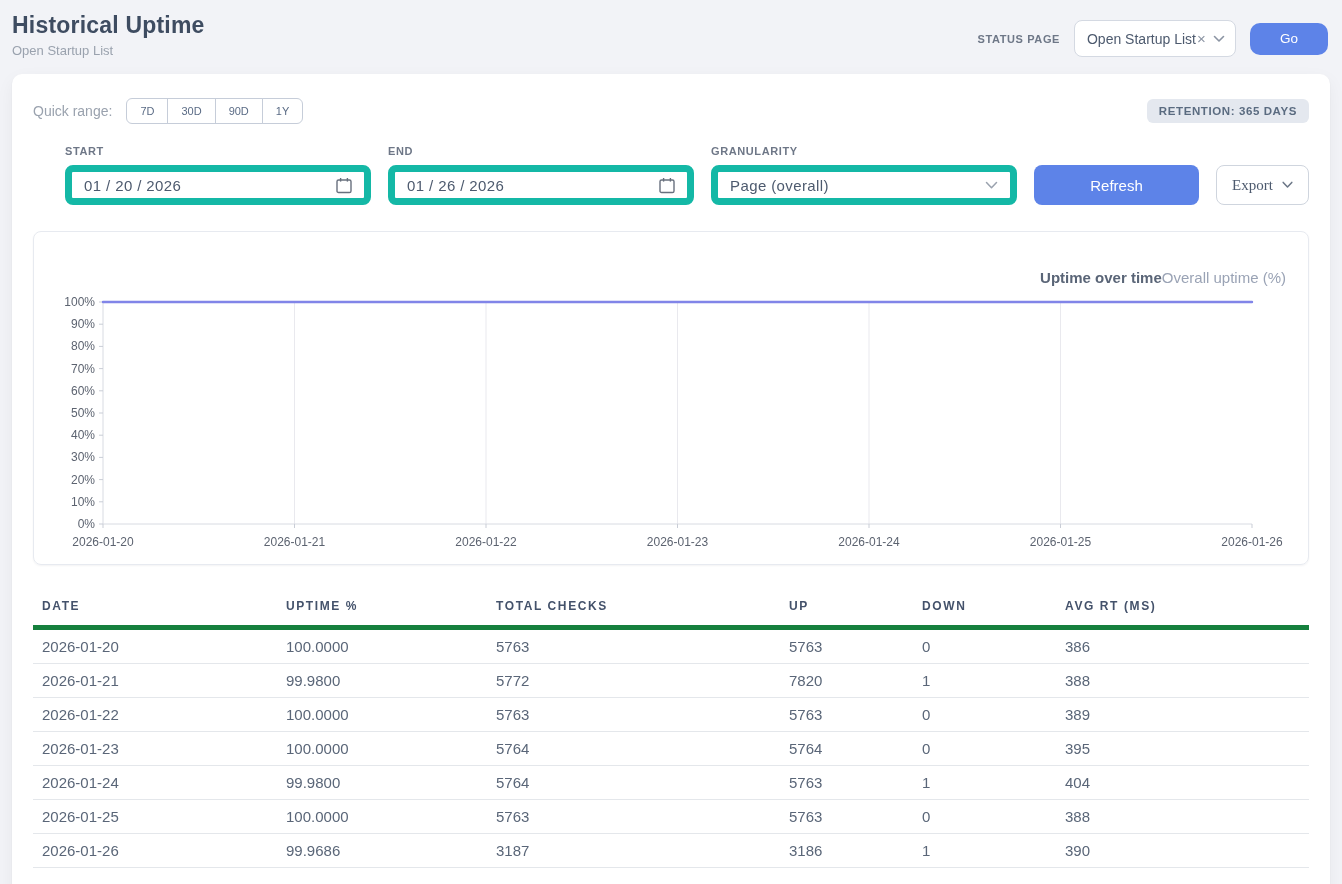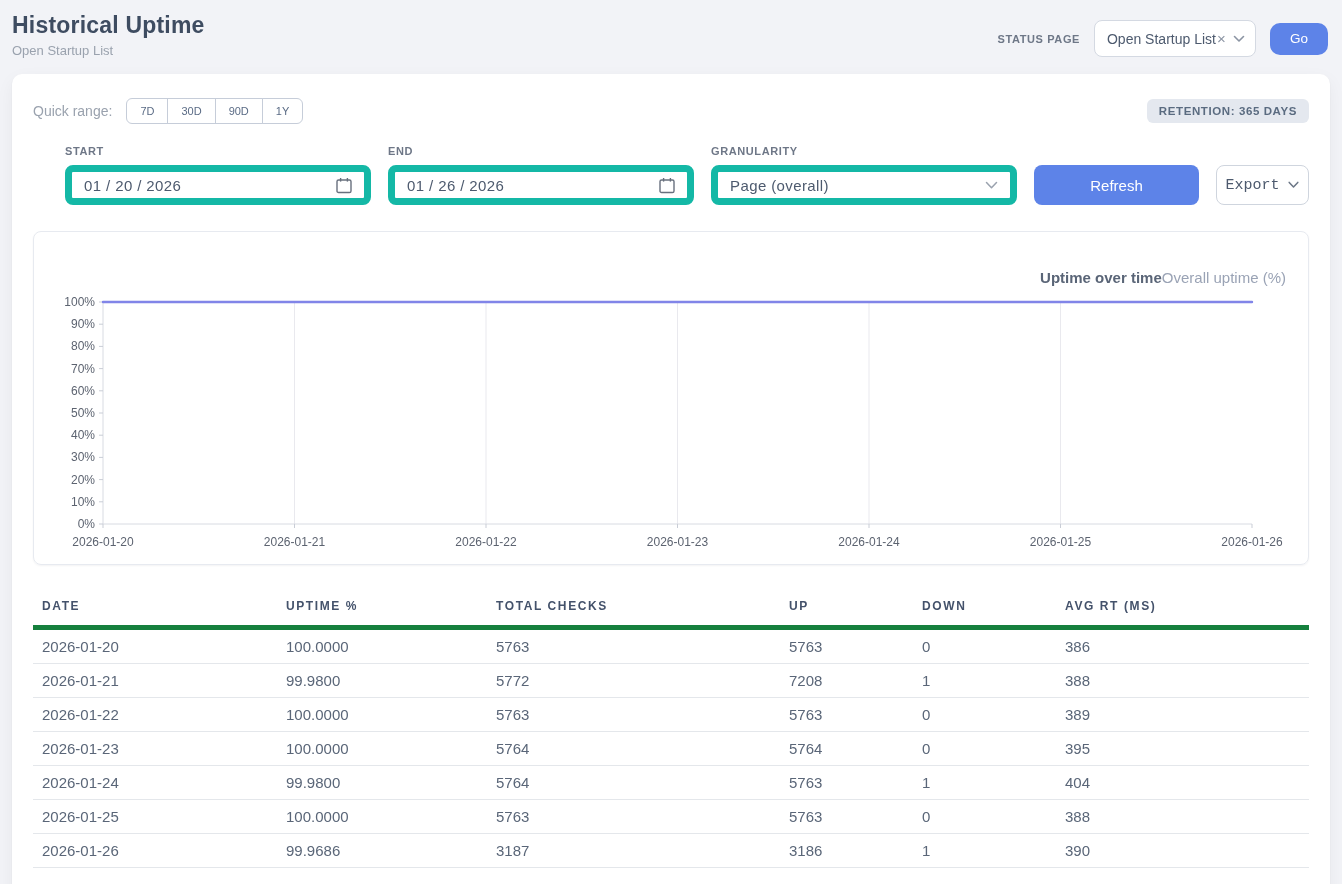--- a/index.html
+++ b/index.html
@@ -20,21 +20,21 @@
   .status-label { font-size:11px; font-weight:700; color:#6e7787; letter-spacing:.6px; }
   .status-select {
     display:flex; align-items:center; width:162px; height:37px;
     background:#fff; border:1px solid #d4d9e2; border-radius:8px;
     padding:0 10px 0 12px; font-size:14px; color:#4d5a6e; cursor:pointer;
   }
   .status-select .val { white-space:nowrap; }
   .clear-x { color:#8b94a3; font-size:15px; margin-left:1px; cursor:pointer; }
   .chev { margin-left:auto; display:flex; align-items:center; }
   .btn-go {
-    height:32px; padding:0 20px; background:#5d83e8; color:#fff;
+    height:32px; padding:0 30px; background:#5d83e8; color:#fff;
     border:none; border-radius:10px; font-size:13.5px; font-family:inherit; cursor:pointer;
   }
 
   
   .panel {
     background:#fff; border-radius:10px;
     box-shadow:0 1px 2px rgba(16,24,40,.06), 0 6px 18px rgba(16,24,40,.05);
     padding:24px 21px 8px; height:872px;
   }
   .row-quick { display:flex; justify-content:space-between; align-items:center; }
@@ -64,21 +64,21 @@
     font-size:15px; color:#4d5a6e;
   }
   .inputbox .val { letter-spacing:.4px; }
   .icon-right { margin-left:auto; display:flex; align-items:center; cursor:pointer; }
   .btn-refresh {
     width:190px; height:40px; background:#5d83e8; color:#fff;
     border:none; border-radius:8px; font-size:15px; font-family:inherit; cursor:pointer;
   }
   .btn-export {
     width:106px; height:40px; background:#fff; color:#4d5a6e;
-    border:1px solid #cfd5de; border-radius:8px; font-size:15px; font-family:Liberation Mono, monospace;
+    border:1px solid #cfd5de; border-radius:8px; font-size:15px; font-family:Liberation Serif, serif;
     display:flex; align-items:center; justify-content:center; gap:9px; cursor:pointer;
   }
 
   
   .chart-card {
     margin-top:26px; border:1px solid #e7eaf0; border-radius:8px;
     box-shadow:0 1px 2px rgba(16,24,40,.05); padding:16px 20px 8px;
   }
   .chart-head { display:flex; justify-content:flex-end; align-items:center; margin:21px 2px 8px; }
   .chart-title { font-size:15px; font-weight:700; color:#5a6577; }
@@ -265,21 +265,21 @@
               <td>100.0000</td>
               <td>5763</td>
               <td>5763</td>
               <td>0</td>
               <td>386</td>
             </tr>
             <tr>
               <td>2026-01-21</td>
               <td>99.9800</td>
               <td>5772</td>
-              <td>7208</td>
+              <td>7820</td>
               <td>1</td>
               <td>388</td>
             </tr>
             <tr>
               <td>2026-01-22</td>
               <td>100.0000</td>
               <td>5763</td>
               <td>5763</td>
               <td>0</td>
               <td>389</td>

